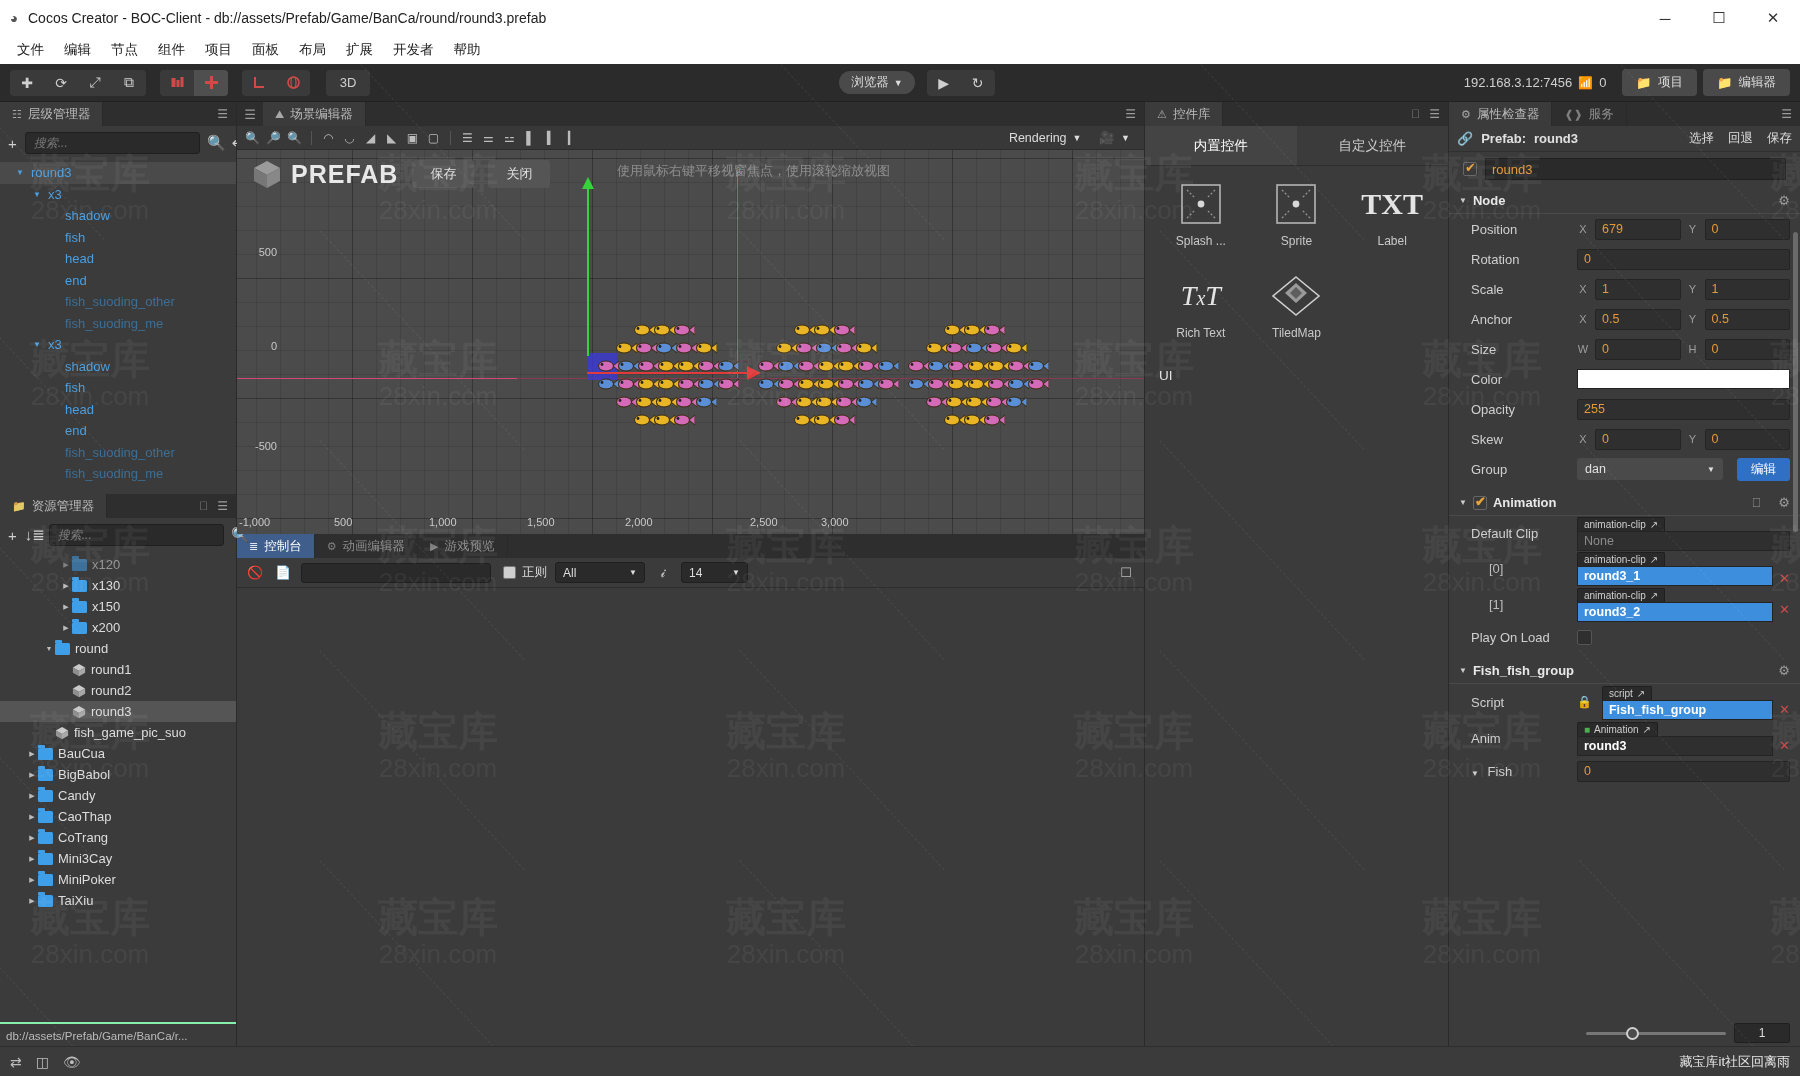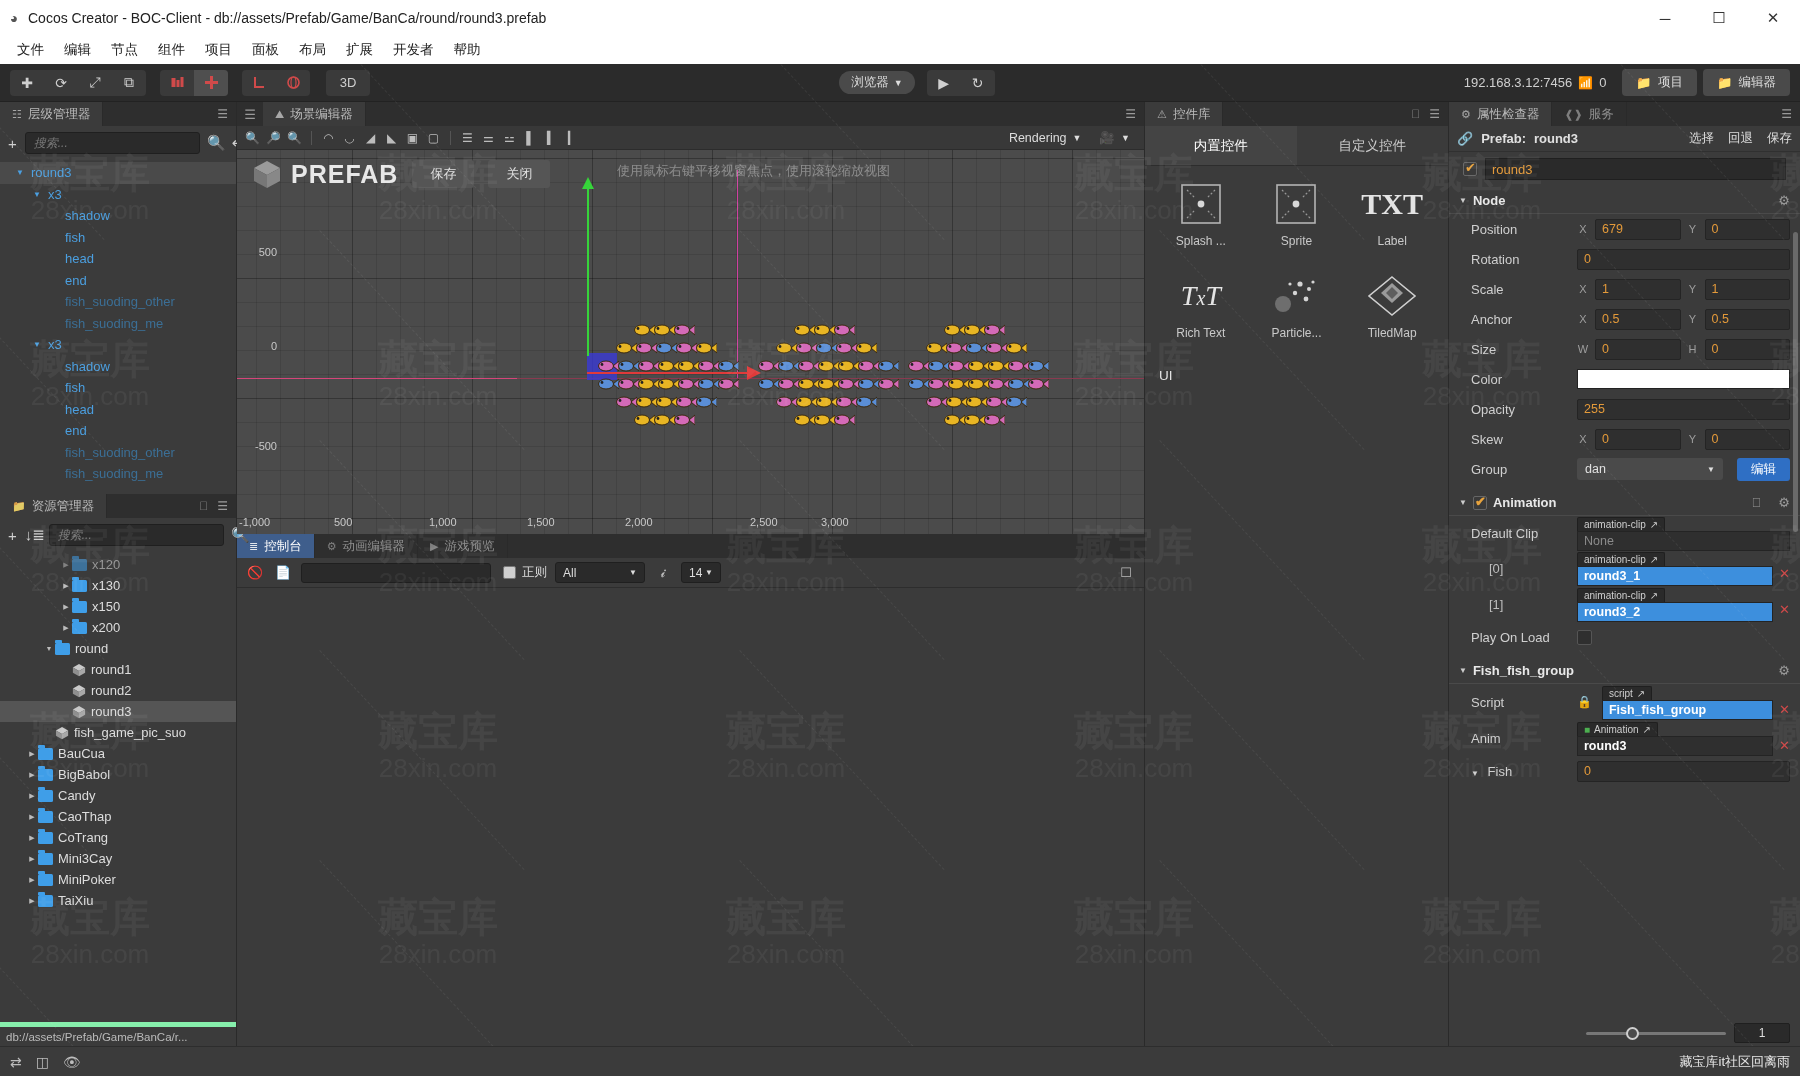--- a/index.html
+++ b/index.html
@@ -82,22 +82,22 @@
   .folder{ width:15px; height:12px; background:#3f9ee8; border-radius:1.5px; margin-right:5px;
            position:relative; flex:0 0 auto;}
   .folder:before{ content:''; position:absolute; top:-3px; left:0; width:7px; height:3px;
                   background:#3f9ee8; border-radius:1px 1px 0 0;}
   .prefab-ico{ width:14px; height:14px; margin-right:5px; flex:0 0 auto; }
 
   
   .leftcol{ width:237px; flex:0 0 237px; display:flex; flex-direction:column; border-right:1px solid #2a2a2a;}
   .hier{ height:392px; flex:0 0 392px; }
   .assets{ flex:1; min-height:0; }
-  .statusbar{ height:24px; background:#3b3b3b; border-top:5px solid #86efac;
-              display:flex; align-items:flex-start; padding:4px 6px; font-size:11.5px; color:#bbb;
+  .statusbar{ height:24px; background:#3b3b3b; border-top:2px solid #86efac;
+              display:flex; align-items:flex-end; padding:4px 6px; font-size:11.5px; color:#bbb;
               overflow:hidden; white-space:nowrap;}
 
   
   .centercol{ flex:1; display:flex; flex-direction:column; min-width:0; }
   .scenepanel{ flex:0 0 432px; display:flex; flex-direction:column; min-height:0; }
   .scene-toolbar{ height:24px; background:#383838; display:flex; align-items:center;
                   gap:2px; padding:0 6px; border-bottom:1px solid #2c2c2c; }
   .stb{ width:19px; height:19px; display:flex; align-items:center; justify-content:center;
         color:#bcbcbc; font-size:12px; cursor:pointer; }
   .sdiv{ width:1px; height:14px; background:#555; margin:0 5px; }
@@ -1093,21 +1093,21 @@
           <div class="cfilter"></div>
           <div style="display:flex;align-items:center;gap:6px;margin-left:4px">
             <span class="chk"></span>
             <span style="font-size:12.5px;color:#ddd">正则</span>
           </div>
           <div class="csel" style="width:90px">
             <span>All</span>
             <span style="font-size:8px">▼</span>
           </div>
           <div class="cbtn">𝓲</div>
-          <div class="csel" style="width:40px">
+          <div class="csel" style="width:67px">
             <span>14</span>
             <span style="font-size:8px">▼</span>
           </div>
           <div style="margin-left:auto" class="cbtn">☐</div>
         </div>
         <div class="clog"></div>
       </div>
     </div>
 
     <div class="widgetcol">
@@ -1153,34 +1153,20 @@
           <div class="nm">Label</div>
         </div>
         <div class="witem">
           <div class="glyph">
             <span style="font-family:'Liberation Serif',serif;font-size:28px;font-style:italic;color:#e4e4e4">T<small style="font-size:20px">x</small>T</span>
           </div>
           <div class="nm">Rich Text</div>
         </div>
         <div class="witem">
           <div class="glyph">
-            <svg width="46" height="44" viewBox="0 0 46 44">
-              <circle cx="10" cy="30" r="8" fill="#6e6e6e"></circle>
-              <circle cx="27" cy="10" r="2.6" fill="#d4d4d4"></circle>
-                <circle cx="36" cy="15" r="2" fill="#d4d4d4"></circle>
-              <circle cx="22" cy="19" r="2.2" fill="#d4d4d4"></circle>
-                <circle cx="33" cy="25" r="2.4" fill="#d4d4d4"></circle>
-              <circle cx="40" cy="8" r="1.6" fill="#d4d4d4"></circle>
-                <circle cx="17" cy="10" r="1.6" fill="#d4d4d4"></circle>
-            </svg>
-          </div>
-          <div class="nm">Particle...</div>
-        </div>
-        <div class="witem">
-          <div class="glyph">
             <svg width="50" height="42" viewBox="0 0 50 42">
               <polygon points="25,2 48,21 25,40 2,21" fill="none" stroke="#cfcfcf" stroke-width="1.6"></polygon>
               <polygon points="25,8 36,18 25,28 14,18" fill="#9a9a9a"></polygon>
               <polygon points="25,12 31,18 25,24 19,18" fill="#5e5e5e"></polygon>
             </svg>
           </div>
           <div class="nm">TiledMap</div>
         </div>
       </div>
       <div class="wsection">UI</div>
@@ -1315,21 +1301,21 @@
       </div>
 
 
       <div class="prow" style="height:36px">
         <div class="plabel" style="padding-left:18px;color:#bdbdbd">[0]</div>
         <div class="tagfield">
           <div class="tagchip">
             <span>animation-clip</span>
             <span>↗</span>
           </div>
-          <div style="display:flex;align-items:flex-start">
+          <div style="display:flex;align-items:flex-end">
             <div class="tagvalue blue" style="flex:1">round3_1</div>
             <span class="xdel">✕</span>
           </div>
         </div>
       </div>
 
       <div class="prow" style="height:36px">
         <div class="plabel" style="padding-left:18px;color:#bdbdbd">[1]</div>
         <div class="tagfield">
           <div class="tagchip">

